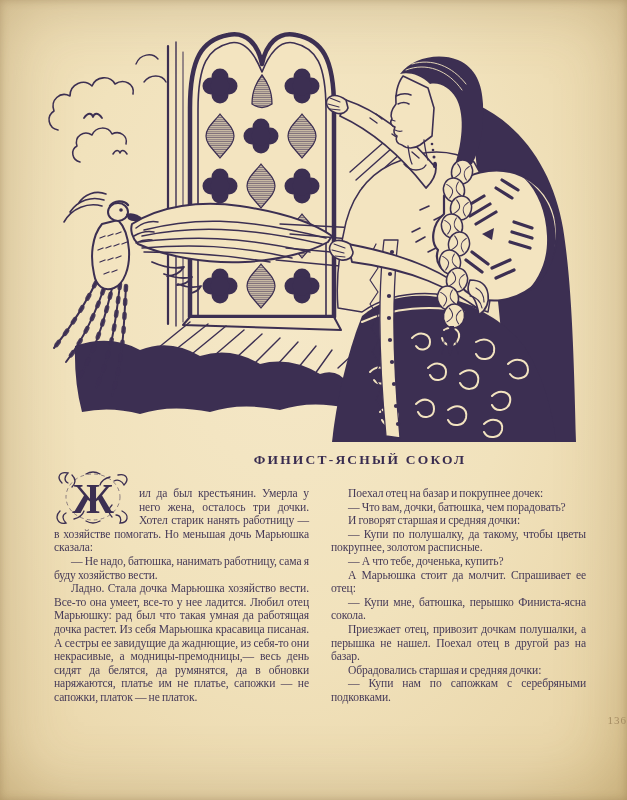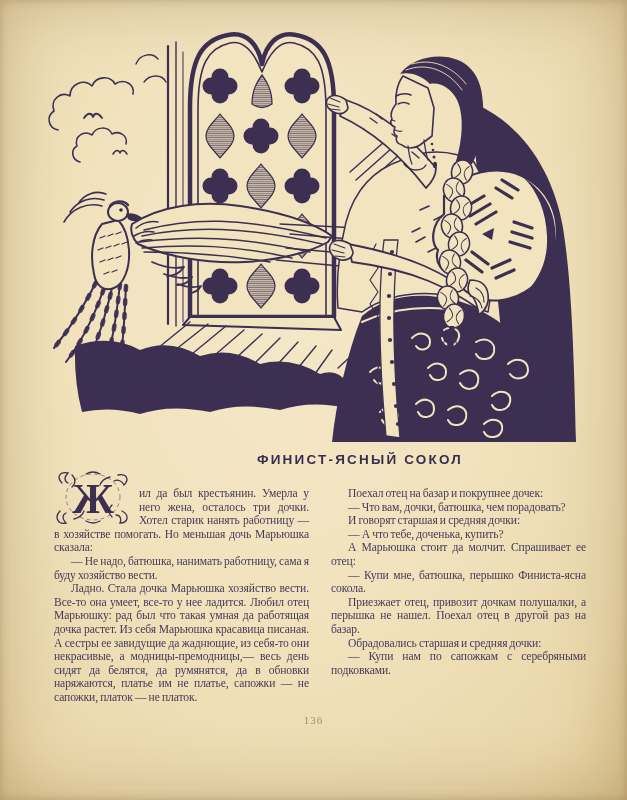--- a/index.html
+++ b/index.html
@@ -5,36 +5,36 @@
   html,body{margin:0;padding:0;background:#8a7a5e;}
   .page{
     position:relative; width:627px; height:800px; overflow:hidden;
     background:radial-gradient(ellipse at 46% 38%, #f5e8c8 0%, #f1e2bc 48%, #ead7ab 82%, #e0c995 100%);
     box-shadow:inset 0 0 70px rgba(120,90,40,.30), inset 0 0 10px rgba(100,70,30,.28);
     font-family:"Liberation Serif", serif; color:#463a58;
   }
   .illo{position:absolute; left:40px; top:12px; width:560px; height:432px;}
   .title{
     position:absolute; left:95px; top:452px; width:530px; margin:0;
-    text-align:center; font-family:Liberation Sans, sans-serif;
+    text-align:center; font-family:Liberation Serif, serif;
     font-size:13.5px; font-weight:bold; letter-spacing:2.2px; color:#392c50;
   }
   .columns{
     position:absolute; left:54px; top:487px; width:532px;
     display:flex; gap:22px;
   }
   .col{width:255px; font-size:11.6px; line-height:13.6px; text-align:justify;
        letter-spacing:-0.1px; word-spacing:-0.6px;}
   .col p{margin:0;}
   .col p.indent{text-indent:17px;}
   .dropcap{
     float:left; width:78px; height:56px; margin:-18px 7px 2px 0;
   }
   .pagenum{
-    position:absolute; left:0; top:714px; width:627px; text-align:center;
+    position:absolute; left:0; top:714px; width:627px; text-align:right;
     font-size:11px; letter-spacing:1px; color:#a58c63;
   }
   
   .ln{stroke:#3c2f52; fill:none; stroke-linecap:round; stroke-linejoin:round;}
   .fp{fill:#f3e4c0;}
   .fi{fill:#3c2f52; stroke:none;}
   .pp{stroke:#f3e4c0; fill:none; stroke-linecap:round;}
 </style>
 </head>
 <body>
@@ -231,20 +231,21 @@
               </g>
               <text x="39" y="44" text-anchor="middle" font-family="Liberation Serif, serif" font-size="42" font-weight="bold" fill="#3c2f52">Ж</text>
             </svg></span><span>ил да был крестьянин. Умерла у него жена, осталось три дочки. Хотел старик нанять работницу — в хозяйстве помогать. Но меньшая дочь Марьюшка сказала:</span></p>
       <p class="indent">— Не надо, батюшка, нанимать работницу, сама я буду хозяйство вести.</p>
       <p class="indent">Ладно. Стала дочка Марьюшка хозяйство вести. Все-то она умеет, все-то у нее ладится. Любил отец Марьюшку: рад был что такая умная да работящая дочка растет. Из себя Марьюшка красавица писаная. А сестры ее завидущие да жаднющие, из себя-то они некрасивые, а модницы-премодницы,— весь день сидят да белятся, да румянятся, да в обновки наряжаются, платье им не платье, сапожки — не сапожки, платок — не платок.</p>
     </div>
     <div class="col">
       <p class="indent">Поехал отец на базар и покрупнее дочек:</p>
       <p class="indent">— Что вам, дочки, батюшка, чем порадовать?</p>
       <p class="indent">И говорят старшая и средняя дочки:</p>
+      <p class="indent">— Купи по полушалку, да такому, чтобы цветы покрупнее, золотом расписные.</p>
       <p class="indent">— А что тебе, доченька, купить?</p>
       <p class="indent">А Марьюшка стоит да молчит. Спрашивает ее отец:</p>
       <p class="indent">— Купи мне, батюшка, перышко Финиста-ясна сокола.</p>
       <p class="indent">Приезжает отец, привозит дочкам полушалки, а перышка не нашел. Поехал отец в другой раз на базар.</p>
       <p class="indent">Обрадовались старшая и средняя дочки:</p>
       <p class="indent">— Купи нам по сапожкам с серебряными подковками.</p>
     </div>
   </div>
 
   <div class="pagenum">136</div>

